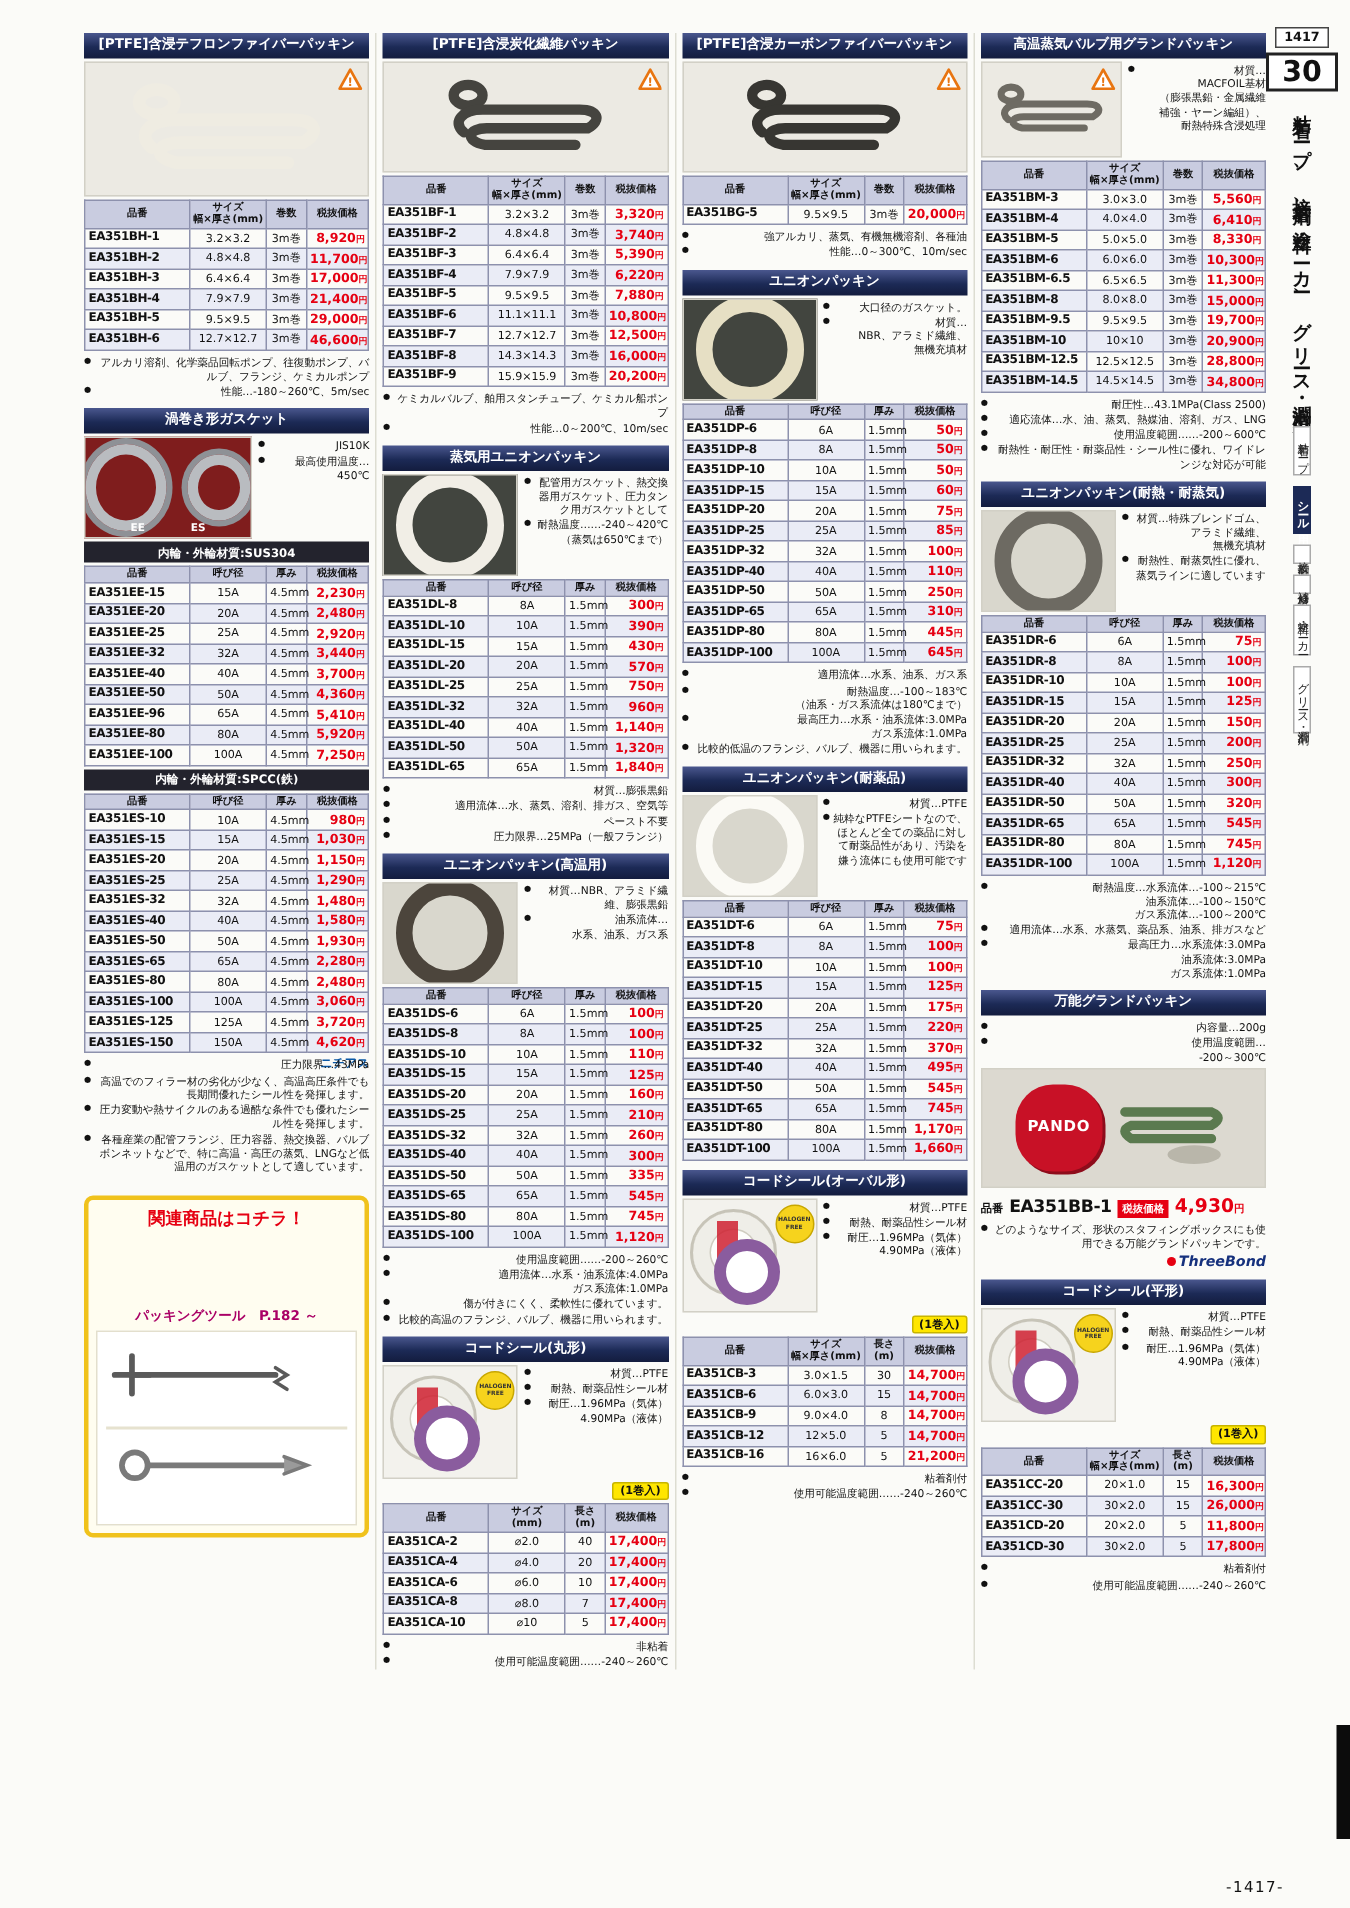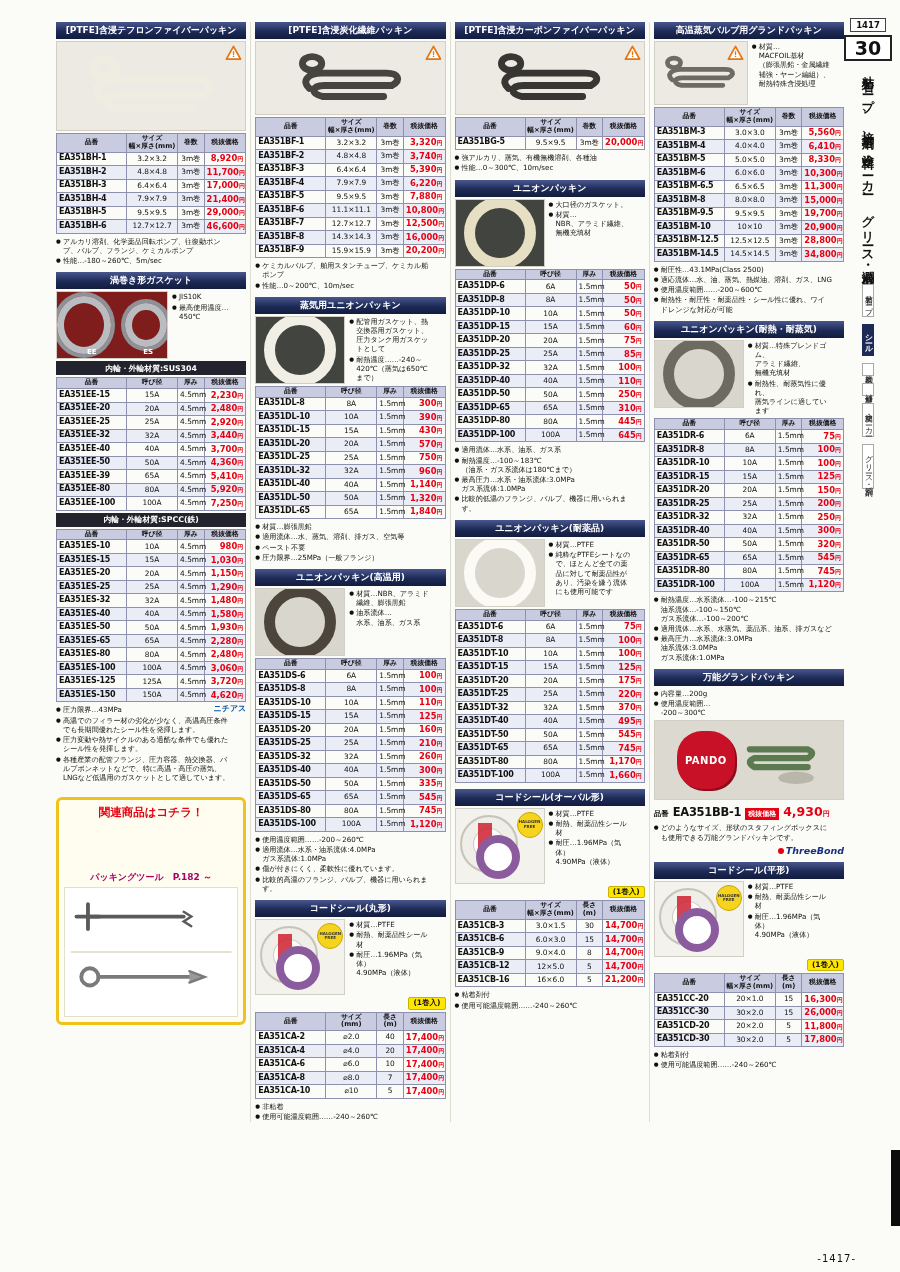--- a/index.html
+++ b/index.html
@@ -21,21 +21,21 @@
   .warn{position:absolute;top:3px;right:3px;width:17px;height:16px;}
   .coil{width:92%;height:86%;}
   .donut{border-radius:50%;width:50px;height:50px;}
   .dk{background:#42453f;} .lt{background:#d9d7cd;}
   .r-white{border:11px solid #f1eee6;} .r-cream{border:11px solid #e6dfc4;}
   .r-dark{border:11px solid #4c453c;} .r-gray{border:11px solid #6d6a62;}
   .gasket{background:#7f1d1d;height:76px;}
   .gring{border-radius:50%;border:7px solid #b9bcc0;box-shadow:0 0 0 4px #8e9196;}
   .g1{width:44px;height:44px;margin-right:14px;} .g2{width:30px;height:30px;}
   .glabel{position:absolute;bottom:2px;color:#fff;font-size:7px;font-weight:700;}
-  .gl1{left:30px;} .gl2{right:14px;padding-left:10px;}
+  .gl1{left:30px;} .gl2{right:30px;padding-left:10px;}
   .cordphoto{position:relative;flex:0 0 88px;height:74px;background:#f3f2ed;border:1px solid #d2d0c6;}
   .reel{position:absolute;left:4px;top:6px;width:54px;height:54px;border-radius:50%;background:#fdfdfb;
         border:2px solid #c7c4b8;box-shadow:inset 0 0 0 11px #efeee8,inset 0 0 0 12px #cfccc0;}
   .reel-label{position:absolute;left:22px;top:14px;width:14px;height:38px;background:#cf2030;opacity:.85;}
   .cdonut{position:absolute;right:24px;bottom:4px;width:28px;height:28px;border-radius:50%;background:#fff;border:8px solid #8a5c9e;}
   .halbadge{position:absolute;right:1px;top:3px;width:24px;height:24px;border-radius:50%;background:#f6d31d;
             border:1px solid #c8a700;font-size:4px;font-weight:700;color:#333;display:flex;align-items:center;
             justify-content:center;text-align:center;line-height:1.1;}
   .pack-badge{align-self:flex-end;background:#ffe600;border:1px solid #c7b400;font-size:7.5px;font-weight:700;
               padding:0 4px;border-radius:2px;line-height:1.4;}
@@ -43,21 +43,21 @@
   table.prod{width:100%;border-collapse:collapse;table-layout:fixed;}
   .prod th{background:#c9cce0;border:1px solid #8d91ad;font-size:6.8px;font-weight:700;text-align:center;
            padding:1px 0;line-height:1.15;white-space:pre-line;}
   .prod td{border:1px solid #8d91ad;font-size:7.6px;padding:0.5px 2px;height:11.5px;line-height:1.1;vertical-align:middle;}
   .prod td.c0{font-weight:700;font-size:8px;white-space:nowrap;letter-spacing:-0.3px;}
   .prod td.c1,.prod td.c2{text-align:center;font-size:7.4px;}
   .prod td.c3{text-align:right;color:#e60012;font-weight:700;font-size:8.4px;white-space:nowrap;}
   .prod td .unit{font-size:6px;}
   .prod tbody tr:nth-child(even){background:#eaecf6;}
   
-  .bullets{list-style:none;margin:1px 12px 0 0;padding:0;font-size:7.1px;line-height:1.3;}
+  .bullets{list-style:none;margin:1px 0 0 0;padding:0;font-size:7.1px;line-height:1.3;text-align:right;}
   .bullets li{position:relative;padding-left:7px;white-space:pre-line;margin-bottom:1px;}
   .bullets li::before{content:"●";position:absolute;left:0;top:0;font-size:5.5px;line-height:1.7;}
   .noteswrap{position:relative;}
   .brandmark{position:absolute;right:0;top:-1px;color:#0a58a5;font-weight:800;font-size:8px;}
   
   .related{margin-top:8px;border:3px solid #f0c21c;background:#fffdf0;border-radius:6px;padding:5px;display:flex;flex-direction:column;gap:3px;}
   .r-title{color:#e60012;font-weight:800;font-size:11.5px;text-align:center;}
   .r-sub{text-align:center;font-size:9px;font-weight:700;color:#aa0066;margin-top:48px;}
   .toolbox{background:#fff;border:1px solid #e3dfcd;height:128px;}
   
@@ -229,21 +229,21 @@
               <td class="c2">4.5mm</td>
               <td class="c3"><span class="num">3,700</span><span class="unit">円</span></td>
             </tr>
             <tr>
               <td class="c0">EA351EE-50</td>
               <td class="c1">50A</td>
               <td class="c2">4.5mm</td>
               <td class="c3"><span class="num">4,360</span><span class="unit">円</span></td>
             </tr>
             <tr>
-              <td class="c0">EA351EE-39</td>
+              <td class="c0">EA351EE-96</td>
               <td class="c1">65A</td>
               <td class="c2">4.5mm</td>
               <td class="c3"><span class="num">5,410</span><span class="unit">円</span></td>
             </tr>
             <tr>
               <td class="c0">EA351EE-80</td>
               <td class="c1">80A</td>
               <td class="c2">4.5mm</td>
               <td class="c3"><span class="num">5,920</span><span class="unit">円</span></td>
             </tr>

